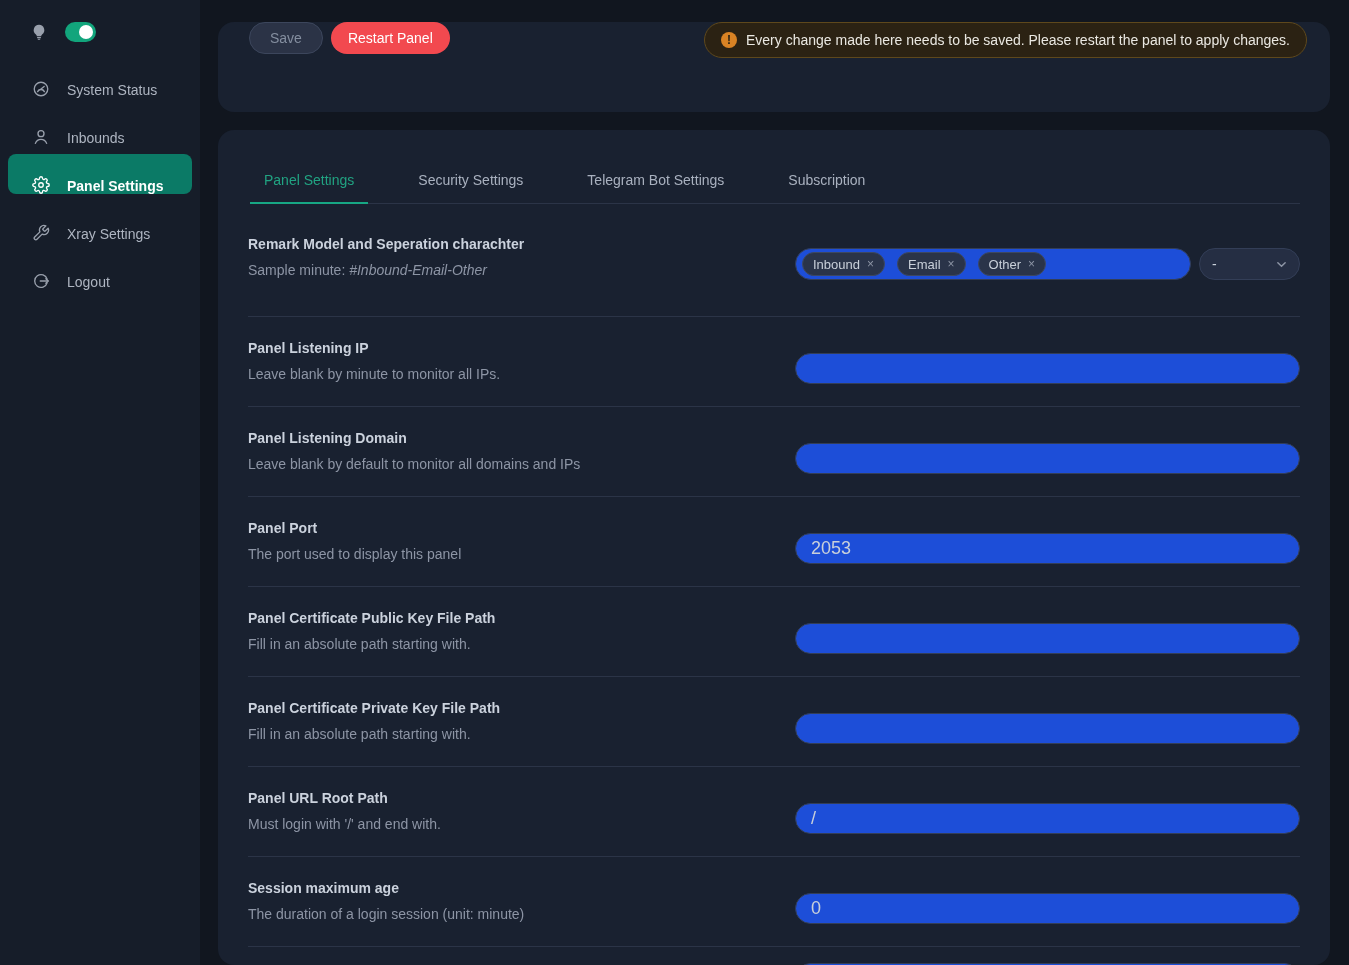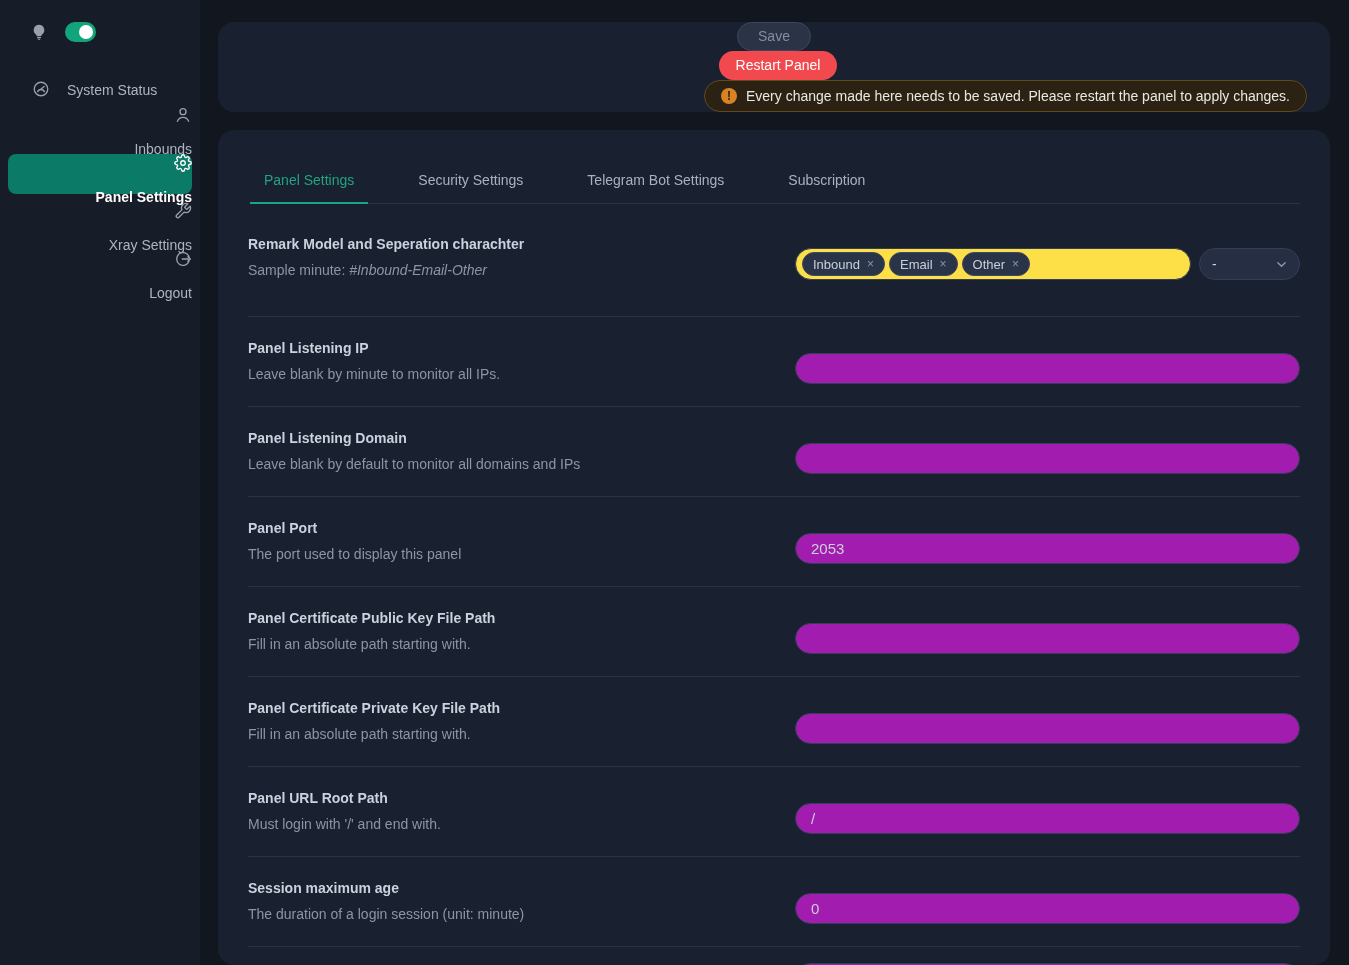--- a/index.html
+++ b/index.html
@@ -12,30 +12,30 @@
   
   .sidebar { width:200px; flex-shrink:0; background:#161d29; padding-top:14px; height:100%; }
   .sidebar-top { display:flex; align-items:center; gap:17px; height:36px; padding-left:30px; margin-bottom:6px; }
   .bulb { color:#99a0ac; display:flex; }
   .switch { width:31px; height:20px; border-radius:10px; background:#12a57c; position:relative; cursor:pointer; }
   .switch .knob { position:absolute; top:3px; right:3px; width:14px; height:14px; border-radius:50%; background:#fff; }
   .nav-item {
     height:40px; margin:8px 8px 8px 8px; border-radius:8px; display:flex; align-items:flex-end;
     gap:17px; padding-left:24px; color:#aeb5c1; cursor:pointer;
   }
-  .nav-item + .nav-item { margin-top:8px;flex-direction:column; }
+  .nav-item + .nav-item { margin-top:8px; }
   .nav-item .nicon { display:flex; color:#99a0ac; }
   .nav-item.active { background:#0b7a66; color:#ffffff; font-weight:700; }
   .nav-item.active .nicon { color:#ffffff; }
 
   
   .main { flex:1; padding:22px 19px 0 18px; }
   .card { background:#192130; border-radius:16px; }
 
-  .toolbar-card { height:90px; display:flex; align-items:center; padding:0 23px 0 23px;flex-direction:column; }
+  .toolbar-card { height:90px; display:flex; align-items:flex-start; padding:0 23px 0 31px; }
   .btn { height:32px; border-radius:16px; font-size:14px; font-family:inherit; cursor:pointer; }
   .btn-save { padding:0 20px; background:#2b3346; color:#848e9f; border:1px solid #3c465c; }
   .btn-restart { padding:0 17px; background:#f2494f; color:#ffffff; border:none; margin-left:8px; }
   .alert {
     margin-left:auto; height:36px; border-radius:18px; background:#2b2213; border:1px solid #5e481c;
     color:#eae8e2; display:flex; align-items:center; gap:9px; padding:0 16px;
   }
   .alert-icon {
     width:16px; height:16px; border-radius:50%; background:#d98324; color:#2b2213;
     font-weight:700; font-size:12px; line-height:1; display:flex; align-items:center; justify-content:center; flex-shrink:0;
@@ -52,27 +52,27 @@
   
   .form-row { display:flex; align-items:flex-end; border-bottom:1px solid #2b3447; padding:21px 0 22px; }
   .form-row.first { padding:30px 0 36px; }
   .form-row.partial { border-bottom:none; padding:16px 0 0; }
   .row-info { flex:1; padding-right:40px; padding-left:0; }
   .row-label { font-weight:700; color:#cbd2dd; line-height:20px; }
   .row-desc { margin-top:6px; color:#8d95a5; line-height:20px; }
   .row-desc .sample { font-weight:400; font-style:italic; }
   .row-control { width:505px; flex-shrink:0; }
   .text-input {
-    width:100%; height:31px; border-radius:16px; background:#a21caf; border:1px solid #333e57;
-    color:#c9d0da; font-size:15px; font-family:inherit; padding:8px 15px; outline:none;
+    width:100%; height:31px; border-radius:16px; background:#1d4ed8; border:1px solid #333e57;
+    color:#c9d0da; font-size:18px; font-family:inherit; padding:8px 15px; outline:none;
   }
   .remark-control { display:flex; gap:8px; }
   .tags-input {
-    flex:1; height:32px; border-radius:16px; background:#fde047; border:1px solid #333e57;
-    display:flex; align-items:center; gap:4px; padding:0 6px; cursor:text;
+    flex:1; height:32px; border-radius:16px; background:#1d4ed8; border:1px solid #333e57;
+    display:flex; align-items:center; gap:12px; padding:0 6px; cursor:text;
   }
   .tag {
     height:24px; border-radius:12px; border:1px solid #3d4862; background:#2a3449; color:#c9d0da;
     font-size:13px; display:flex; align-items:center; gap:7px; padding:0 10px; white-space:nowrap;
   }
   .tag-close { color:#8d95a5; font-size:12px; cursor:pointer; line-height:1; }
   .select {
     width:101px; height:32px; border-radius:16px; background:#252e43; border:1px solid #333e57;
     display:flex; align-items:center; justify-content:space-between; padding:0 12px; color:#c9d0da; cursor:pointer;
   }

